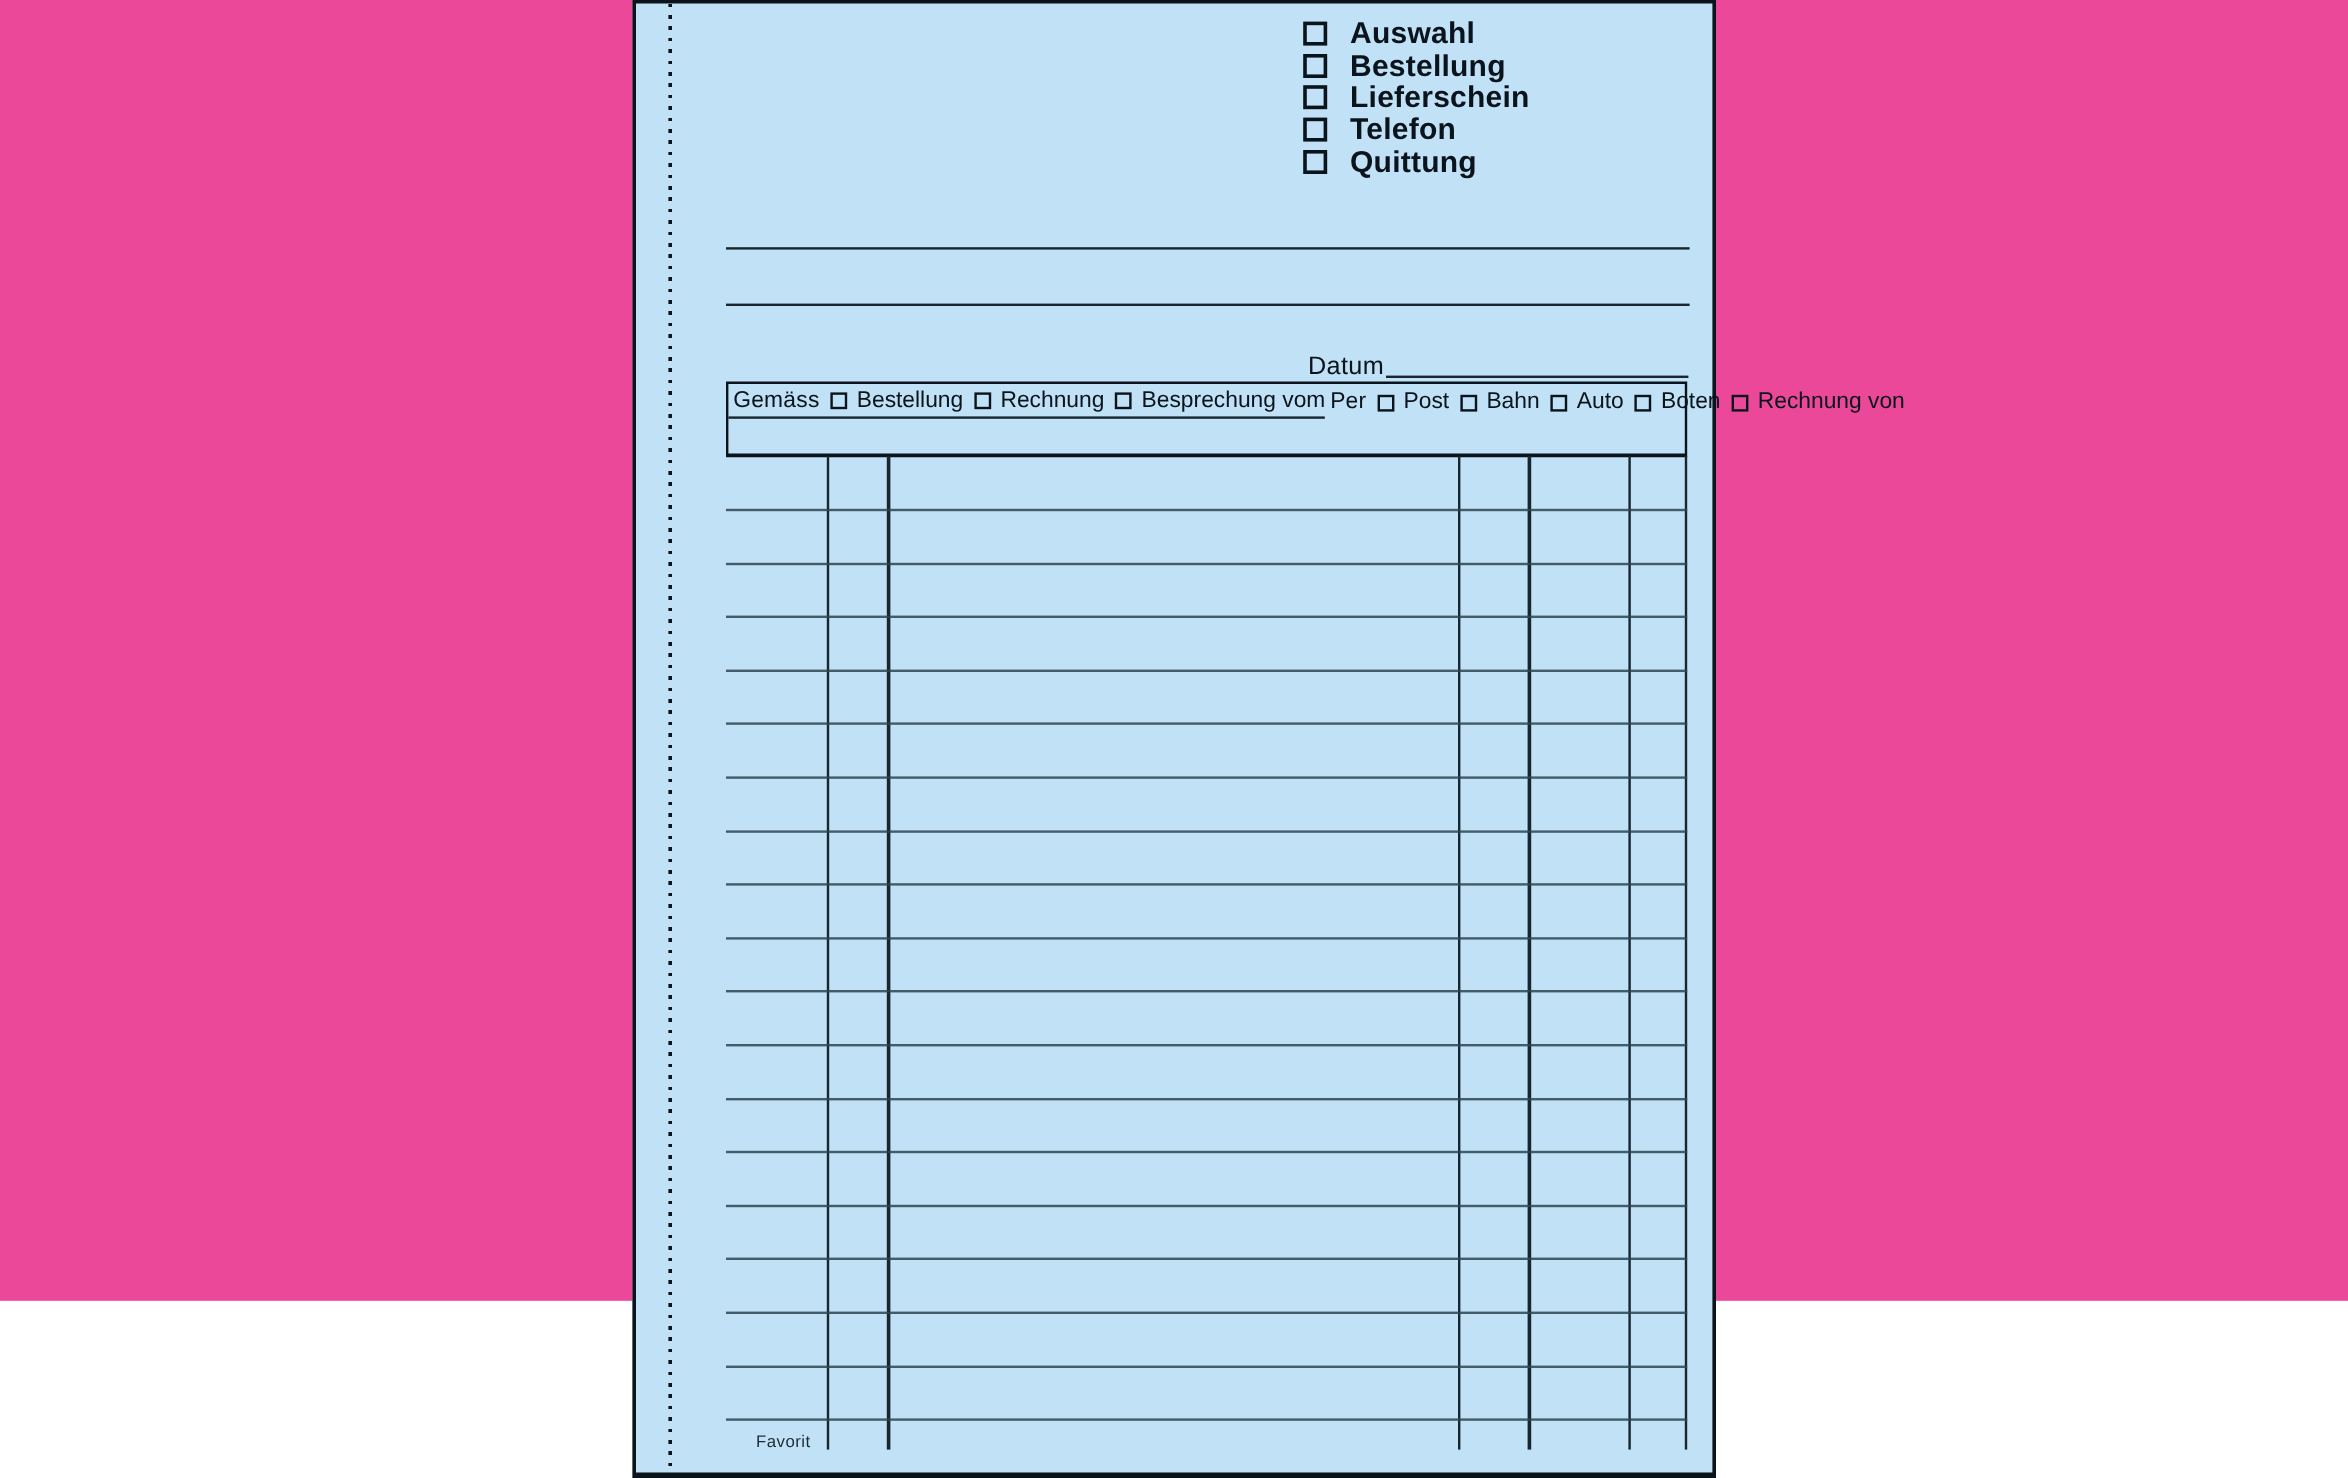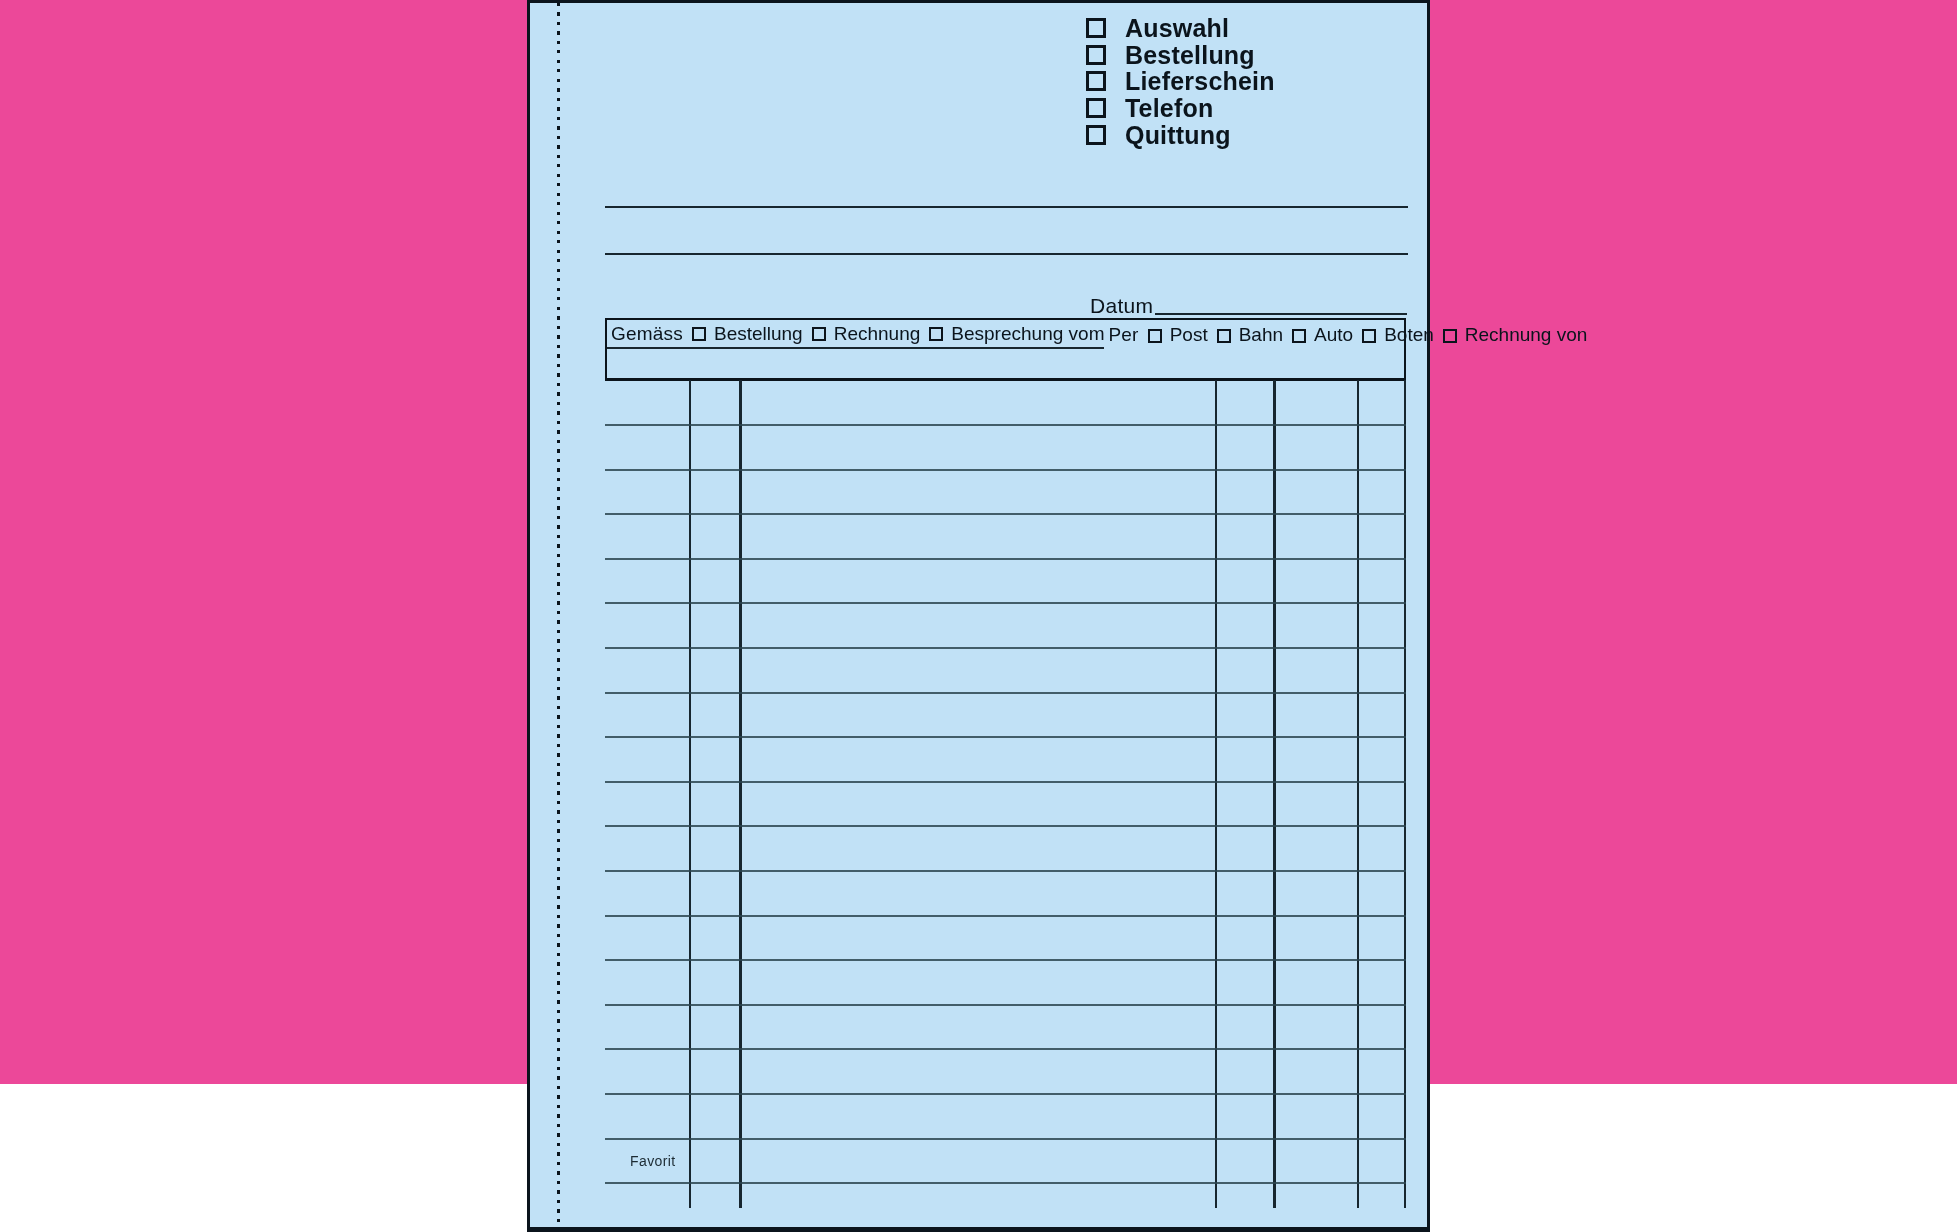--- a/index.html
+++ b/index.html
@@ -65,21 +65,21 @@
   .hdr-prefix{letter-spacing:0.2px;}
   .opt{display:inline-flex;align-items:center;gap:8px;}
   .cb.sm{width:14px;height:14px;border:2px solid var(--ink);margin-top:1px;}
 
   
   .grid{left:0;top:0;width:897px;height:1224px;pointer-events:none;}
   .grid .vline{position:absolute;background:var(--line);top:377px;height:828px;}
   .grid .hline{position:absolute;background:var(--grid);left:75px;width:801px;height:2px;opacity:0.85;}
 
   
-  .brand{left:100px;top:1150px;font-size:14px;color:#1c2b33;letter-spacing:0.4px;}
+  .brand{left:100px;top:1190px;font-size:14px;color:#1c2b33;letter-spacing:0.4px;}
 </style>
 </head>
 <body>
 
 <div class="page">
   <div class="sheet">
 
     <div class="perforation"></div>
 
     <div class="doc-types">

